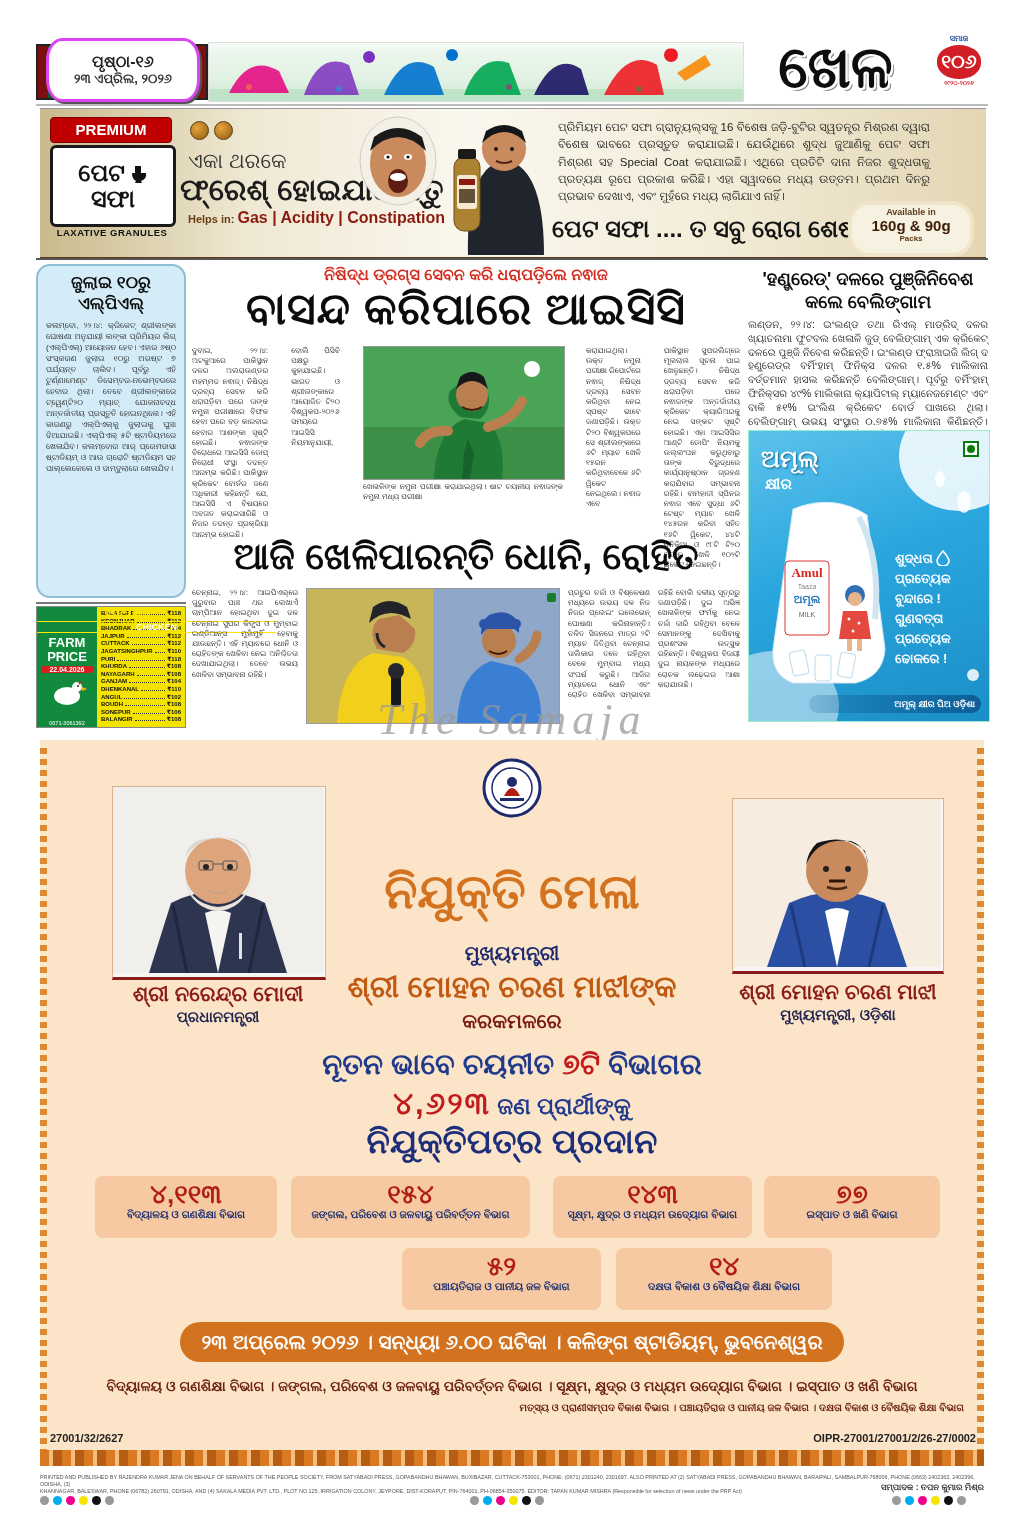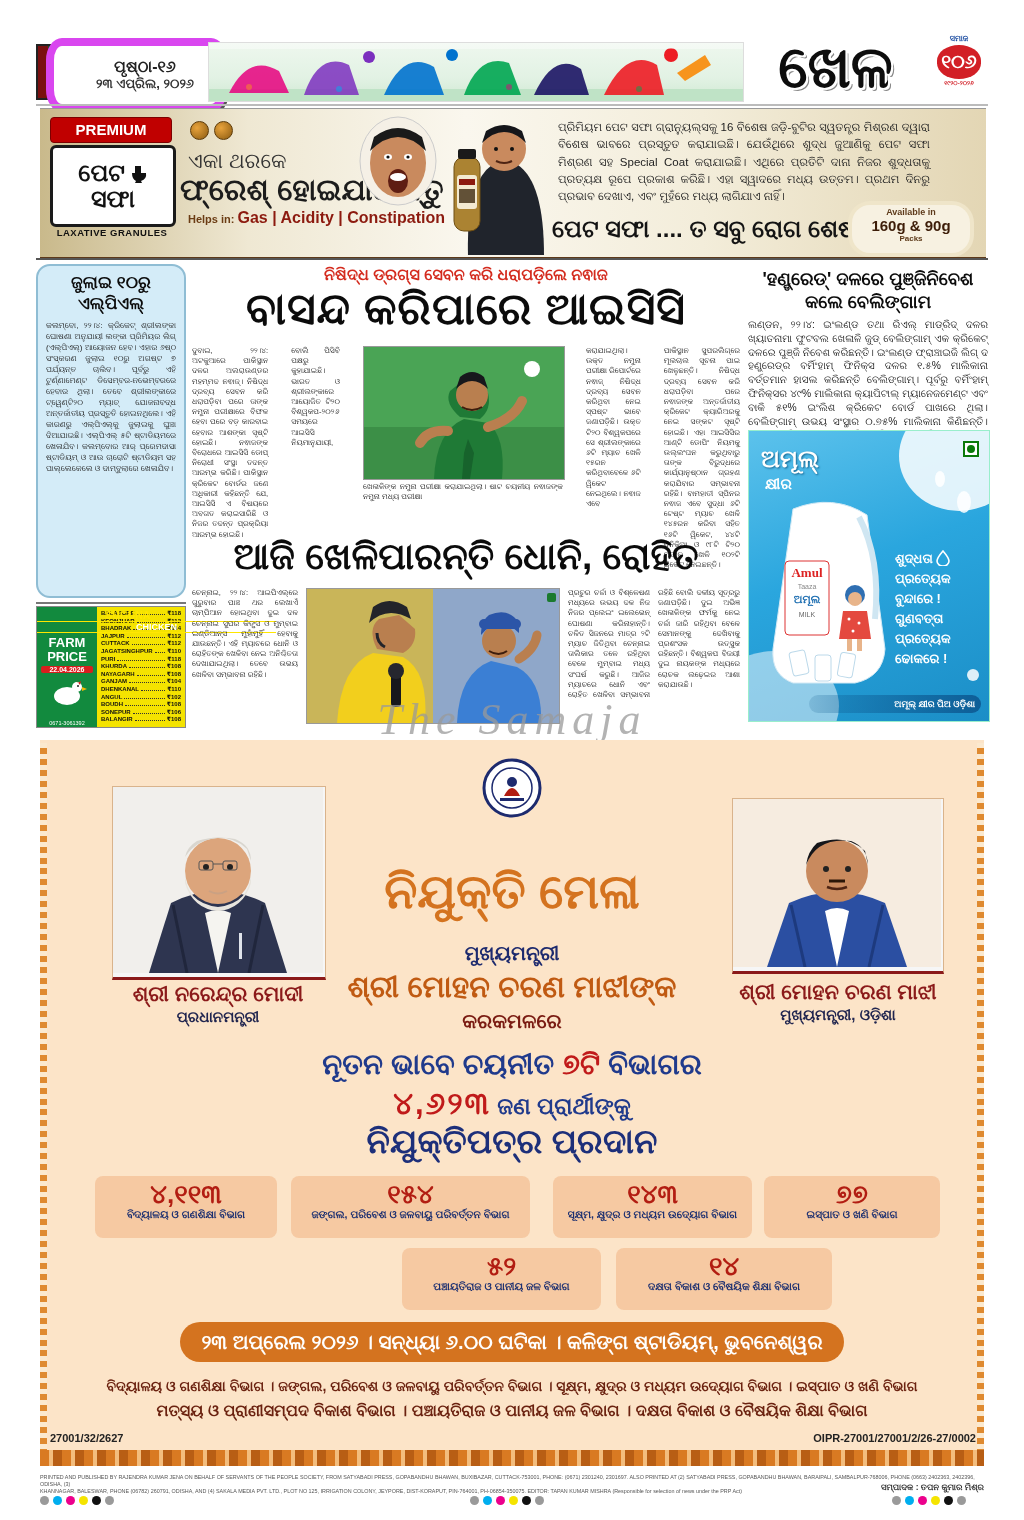--- a/index.html
+++ b/index.html
@@ -5,22 +5,22 @@
   html,body{margin:0;padding:0;background:#e9e9e9;}
   .page{position:relative;width:1024px;height:1520px;background:#ffffff;margin:0 auto;
         font-family:"Liberation Sans","DejaVu Sans",sans-serif;overflow:hidden;color:#111;}
   .abs{position:absolute;}
   .ctr{text-align:center;}
   .jus{text-align:justify;}
 
   
   .date-strip{left:36px;top:44px;width:168px;height:52px;background:
     repeating-linear-gradient(90deg,#7a1010 0 10px,#0f5c2a 10px 20px);border:2px solid #222;}
-  .date-box{left:46px;top:38px;width:148px;height:58px;background:#fff;border:8px solid #d946ef;
-    border-radius:16px/22px;display:flex;flex-direction:column;align-items:center;justify-content:center;box-shadow:2px 2px 0 #555;padding-left:17px;}
+  .date-box{left:46px;top:38px;width:148px;height:58px;background:#fff;border:3px solid #d946ef;
+    border-radius:16px/22px;display:flex;flex-direction:column;align-items:center;justify-content:center;box-shadow:2px 2px 0 #555;}
   .date-box .l1{font-size:16px;font-weight:bold;color:#222;}
   .date-box .l2{font-size:13px;font-weight:bold;color:#333;}
   .banner{left:208px;top:42px;width:534px;height:58px;background:linear-gradient(180deg,#eef7ee 0%,#e2f2e4 60%,#cfe9d2 100%);overflow:hidden;border:1px solid #ddd;}
   .khela{left:748px;top:34px;width:175px;height:66px;font-size:58px;font-weight:bold;color:#0d0d0d;
     text-shadow:-2px -2px 0 #fff,2px -2px 0 #fff,-2px 2px 0 #fff,2px 2px 0 #fff,3px 3px 0 #888;line-height:66px;}
   .anniv{left:928px;top:34px;width:62px;height:68px;text-align:center;}
   .anniv .t{font-size:8px;font-weight:bold;color:#1a4ba0;}
   .anniv .n{width:44px;height:34px;margin:1px auto;background:#d21f26;border-radius:50%/46%;
     color:#fff;font-size:19px;font-weight:bold;line-height:34px;}
   .anniv .b{font-size:6px;color:#d21f26;font-weight:bold;}
@@ -125,21 +125,21 @@
   .stat{background:#f6c9a2;border-radius:8px;text-align:center;padding-top:4px;box-sizing:border-box;height:62px;}
   .stat .v{font-size:26px;font-weight:bold;color:#b21d12;line-height:28px;}
   .stat .l{font-size:10.5px;font-weight:bold;color:#1c2f70;line-height:13px;padding:0 4px;}
   .s1{left:95px; top:1176px;width:182px;} .s2{left:291px;top:1176px;width:239px;}
   .s3{left:553px;top:1176px;width:199px;} .s4{left:764px;top:1176px;width:176px;}
   .s5{left:203px;top:1248px;width:188px;} .s6{left:402px;top:1248px;width:199px;}
   .s7{left:616px;top:1248px;width:216px;}
   .g-pill{left:180px;top:1322px;width:664px;height:40px;background:#d4731f;border-radius:22px;
     color:#fff;font-size:20px;font-weight:bold;text-align:center;line-height:40px;}
   .g-dept1{left:60px;top:1378px;width:904px;font-size:14px;font-weight:bold;color:#6b2210;text-align:center;}
-  .g-dept2{left:60px;top:1402px;width:904px;font-size:16px;font-weight:bold;color:#6b2210;text-align:center;}
+  .g-dept2{left:60px;top:1402px;width:904px;font-size:10px;font-weight:bold;color:#6b2210;text-align:right;}
   .g-gov{left:60px;top:1428px;width:904px;font-size:16px;font-weight:bold;color:#6b2210;text-align:center;}
   .g-codeL{left:50px;top:1432px;font-size:11px;font-weight:bold;color:#222;}
   .g-codeR{right:48px;top:1432px;font-size:11px;font-weight:bold;color:#222;}
   .g-band{left:40px;top:1450px;width:944px;height:16px;
     background:repeating-linear-gradient(90deg,#d97a22 0 9px,#f3bd7d 9px 13px,#b85e14 13px 22px);}
 
   
   .f1{left:40px;top:1474px;width:944px;font-size:5.4px;color:#555;line-height:7px;}
   .fo{right:40px;top:1482px;font-size:8.5px;font-weight:bold;color:#333;}
   .dots{top:1496px;display:flex;gap:4px;}

